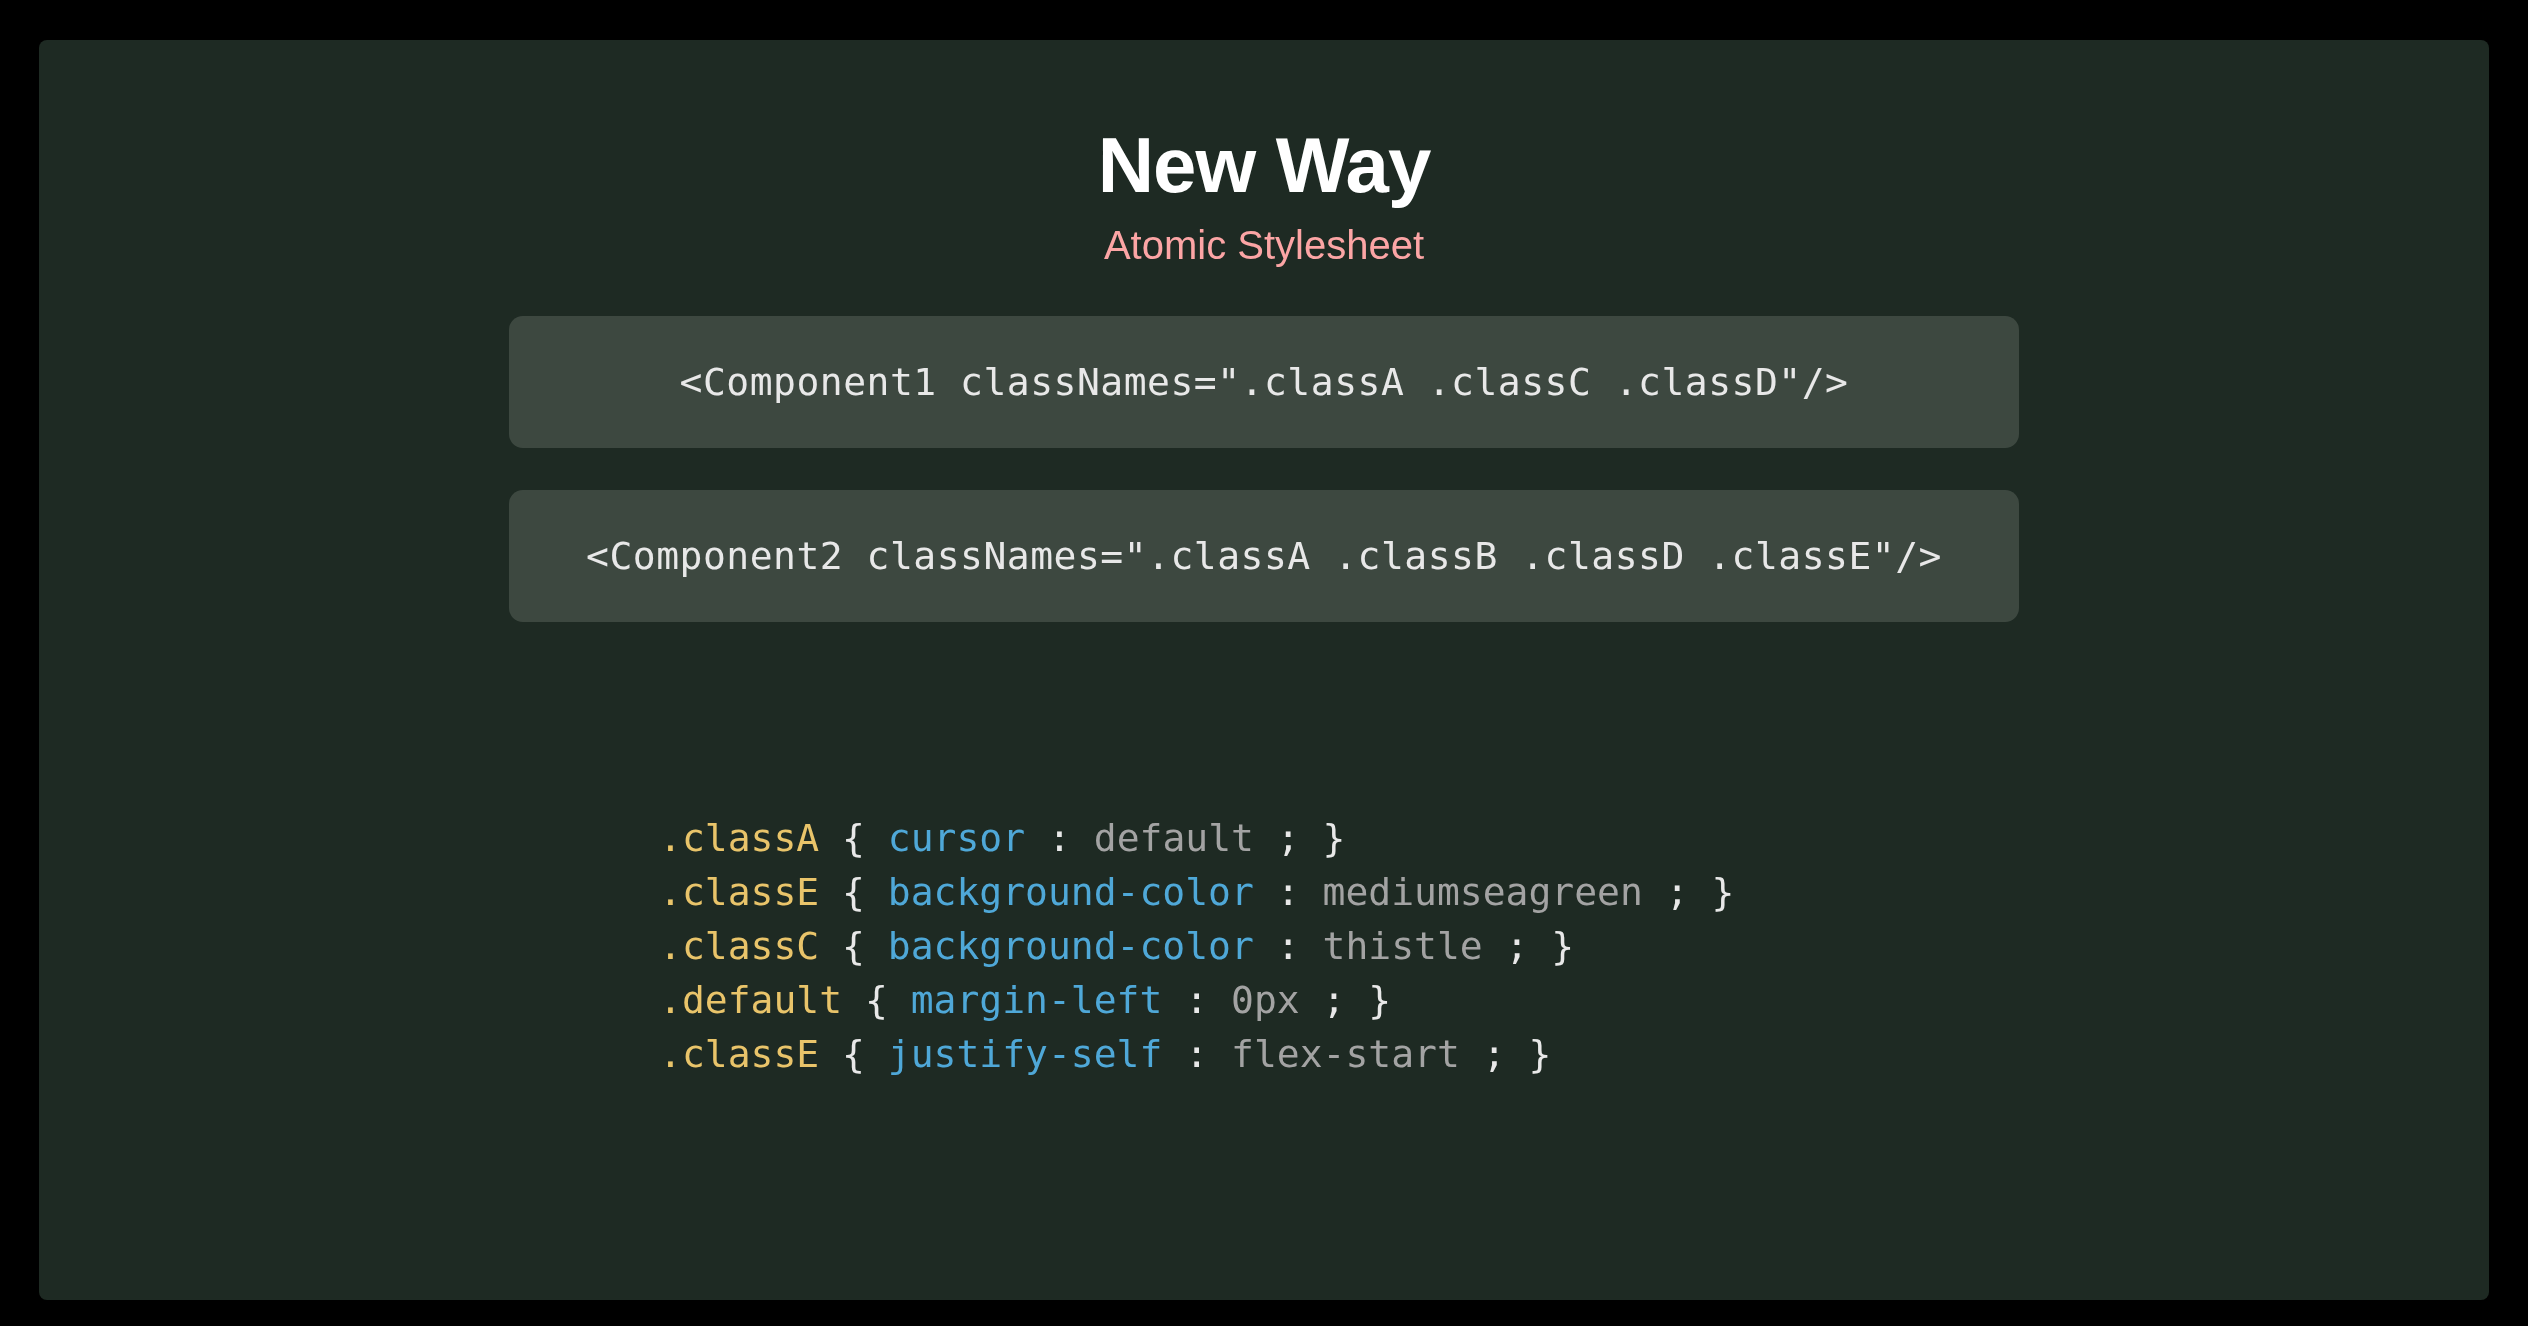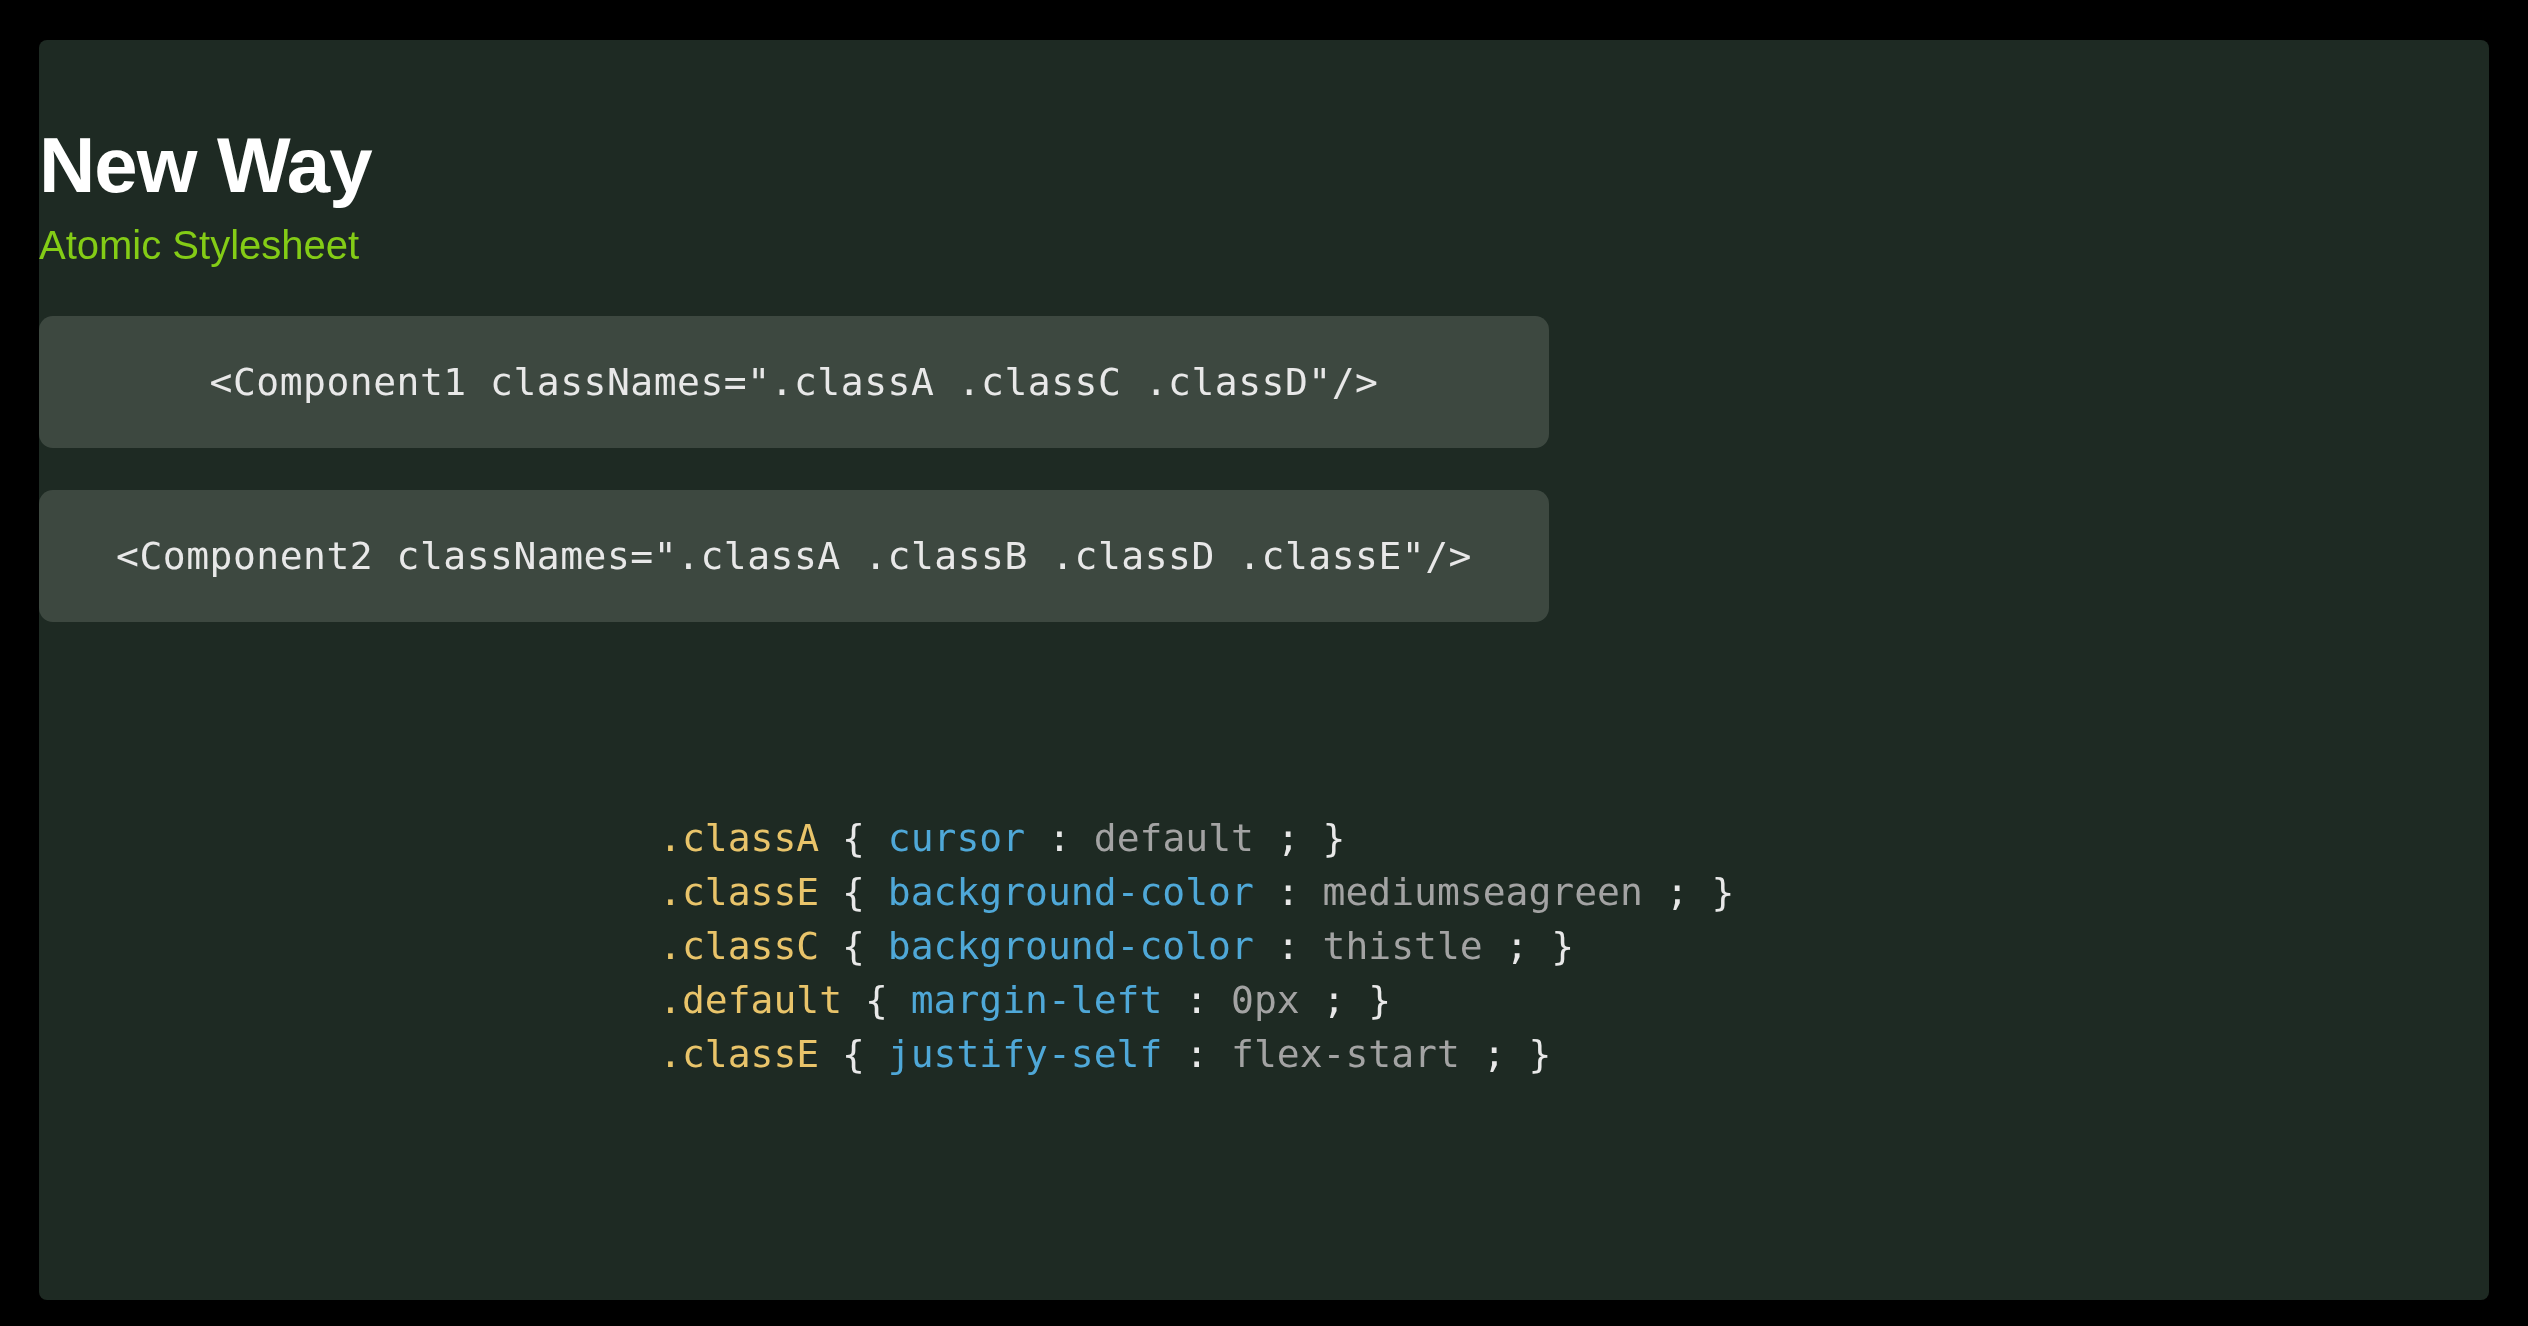--- a/index.html
+++ b/index.html
@@ -17,31 +17,31 @@
       padding-top: 40px;
     }
     .slide {
       width: 2450px;
       height: 1260px;
       background-color: #1e2a23;
       border-radius: 8px;
       padding-top: 80px;
       display: flex;
       flex-direction: column;
-      align-items: flex-start;
+      align-items: center;
     }
     .title {
       color: #ffffff;
       font-family: -apple-system, BlinkMacSystemFont, "Segoe UI", Helvetica, Arial, sans-serif;
       font-size: 78px;
       font-weight: 700;
       letter-spacing: -1px;
     }
     .subtitle {
-      color: #84cc16;
+      color: #fca5a5;
       font-family: -apple-system, BlinkMacSystemFont, "Segoe UI", Helvetica, Arial, sans-serif;
       font-size: 40px;
       font-weight: 400;
       margin-top: 12px;
     }
     .boxes {
       margin-top: 48px;
       display: flex;
       flex-direction: column;
       gap: 42px;

